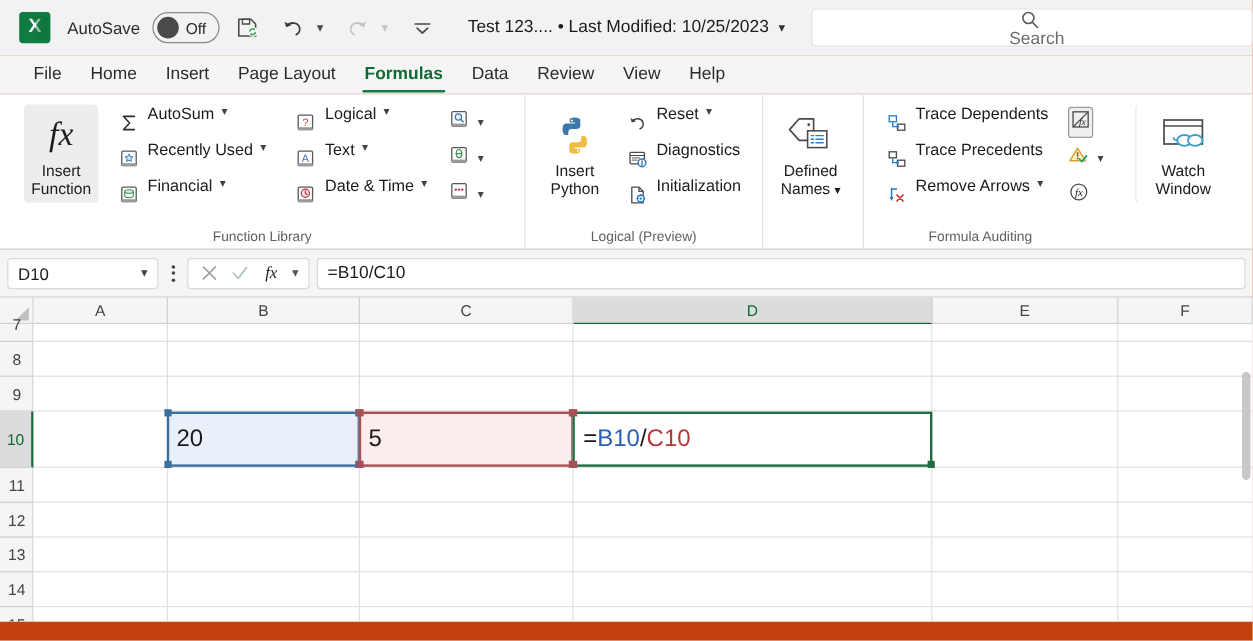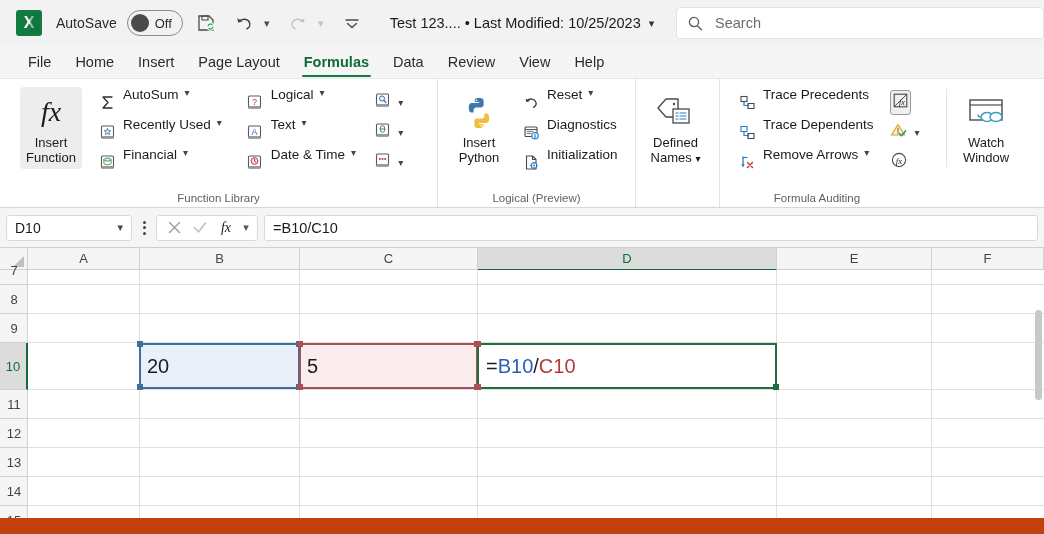--- a/index.html
+++ b/index.html
@@ -70,20 +70,21 @@
     font-size: 14.5px; color: #1b1b1b; pointer-events: none;
   }
   .doc-title span { pointer-events: auto; }
   .title-caret { margin-left: 8px; font-size: 11px; color: #333; }
   .searchbox {
     position: absolute; right: 0; top: 7px;
     width: 368px; height: 32px;
     background: #fff; border: 1px solid #e3e3e3; border-radius: 4px;
     display: flex; align-items: center; padding: 0 10px;
     cursor: text;
+    flex-direction: column;
   }
   .searchbox .sicon { width: 20px; color: #5a5a5a; display:flex; align-items:center; }
   .searchbox .stext { font-size: 14.5px; color: #6b6b6b; margin-left: 8px; }
 
   
   .tabstrip {
     height: 32px; background: #f5f5f5;
     display: flex; align-items: stretch; padding-left: 16px;
     border-bottom: none;
   }
@@ -510,38 +511,38 @@
       </div>
       <div class="group-title">&nbsp;</div>
     </div>
 
     <div class="group" style="flex:1">
       <div class="group-body">
         <div class="col" style="margin-left:4px">
           <div class="smallbtn">
             <span class="si">
               <svg width="17" height="17" viewBox="0 0 17 17">
+                <rect x="2" y="2.5" width="6" height="5" fill="none" stroke="#2b7cc4" stroke-width="1.1"></rect>
+                <rect x="9" y="9.5" width="6" height="5" fill="none" stroke="#4a4a4a" stroke-width="1.1"></rect>
+                <path d="M5 8v3.5h4.5" fill="none" stroke="#2b7cc4" stroke-width="1.2"></path>
+                <path d="M8.2 9.6l2.4 1.9-2.4 1.9z" fill="#2b7cc4"></path>
+              </svg>
+            </span>
+            <span class="sl">Trace Dependents</span>
+          </div>
+          <div class="smallbtn">
+            <span class="si">
+              <svg width="17" height="17" viewBox="0 0 17 17">
                 <rect x="2" y="2.5" width="6" height="5" fill="none" stroke="#4a4a4a" stroke-width="1.1"></rect>
                 <rect x="9" y="9.5" width="6" height="5" fill="none" stroke="#4a4a4a" stroke-width="1.1"></rect>
                 <path d="M5 8v3.5h4.5" fill="none" stroke="#2b7cc4" stroke-width="1.2"></path>
                 <path d="M8.2 9.6l2.4 1.9-2.4 1.9z" fill="#2b7cc4"></path>
               </svg>
             </span>
             <span class="sl">Trace Precedents</span>
-          </div>
-          <div class="smallbtn">
-            <span class="si">
-              <svg width="17" height="17" viewBox="0 0 17 17">
-                <rect x="2" y="2.5" width="6" height="5" fill="none" stroke="#2b7cc4" stroke-width="1.1"></rect>
-                <rect x="9" y="9.5" width="6" height="5" fill="none" stroke="#4a4a4a" stroke-width="1.1"></rect>
-                <path d="M5 8v3.5h4.5" fill="none" stroke="#2b7cc4" stroke-width="1.2"></path>
-                <path d="M8.2 9.6l2.4 1.9-2.4 1.9z" fill="#2b7cc4"></path>
-              </svg>
-            </span>
-            <span class="sl">Trace Dependents</span>
           </div>
           <div class="smallbtn">
             <span class="si">
               <svg width="17" height="17" viewBox="0 0 17 17">
                 <path d="M4 2.5v9" fill="none" stroke="#2b7cc4" stroke-width="1.3"></path>
                 <path d="M2.3 10.2L4 13.5l1.7-3.3z" fill="#2b7cc4"></path>
                 <path d="M4 3.5h4.5" stroke="#2b7cc4" stroke-width="1.2"></path>
                 <path d="M8.5 8.5l5 5M13.5 8.5l-5 5" stroke="#c0392b" stroke-width="1.4" stroke-linecap="round"></path>
               </svg>
             </span>

